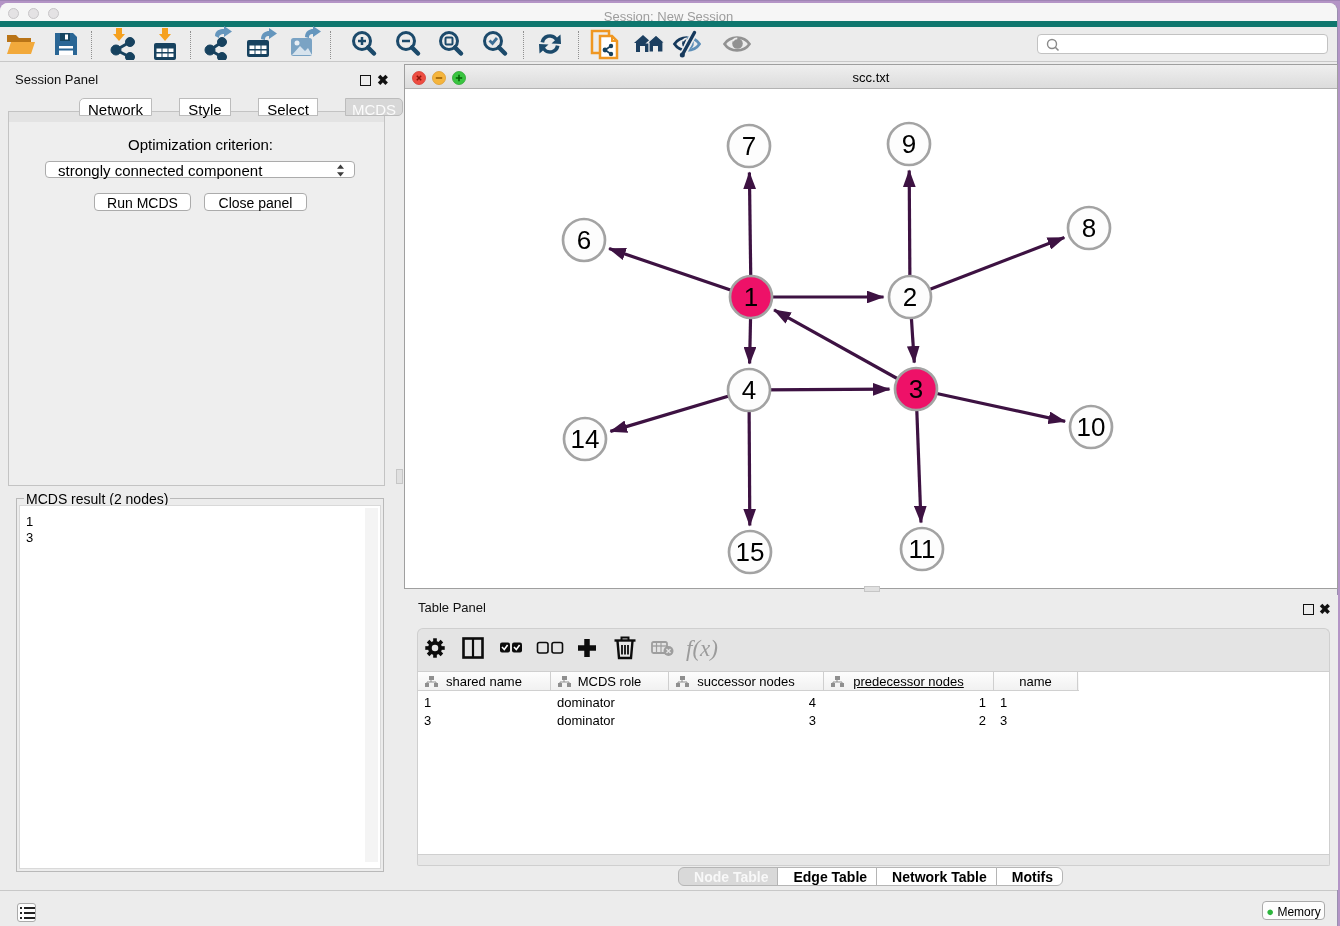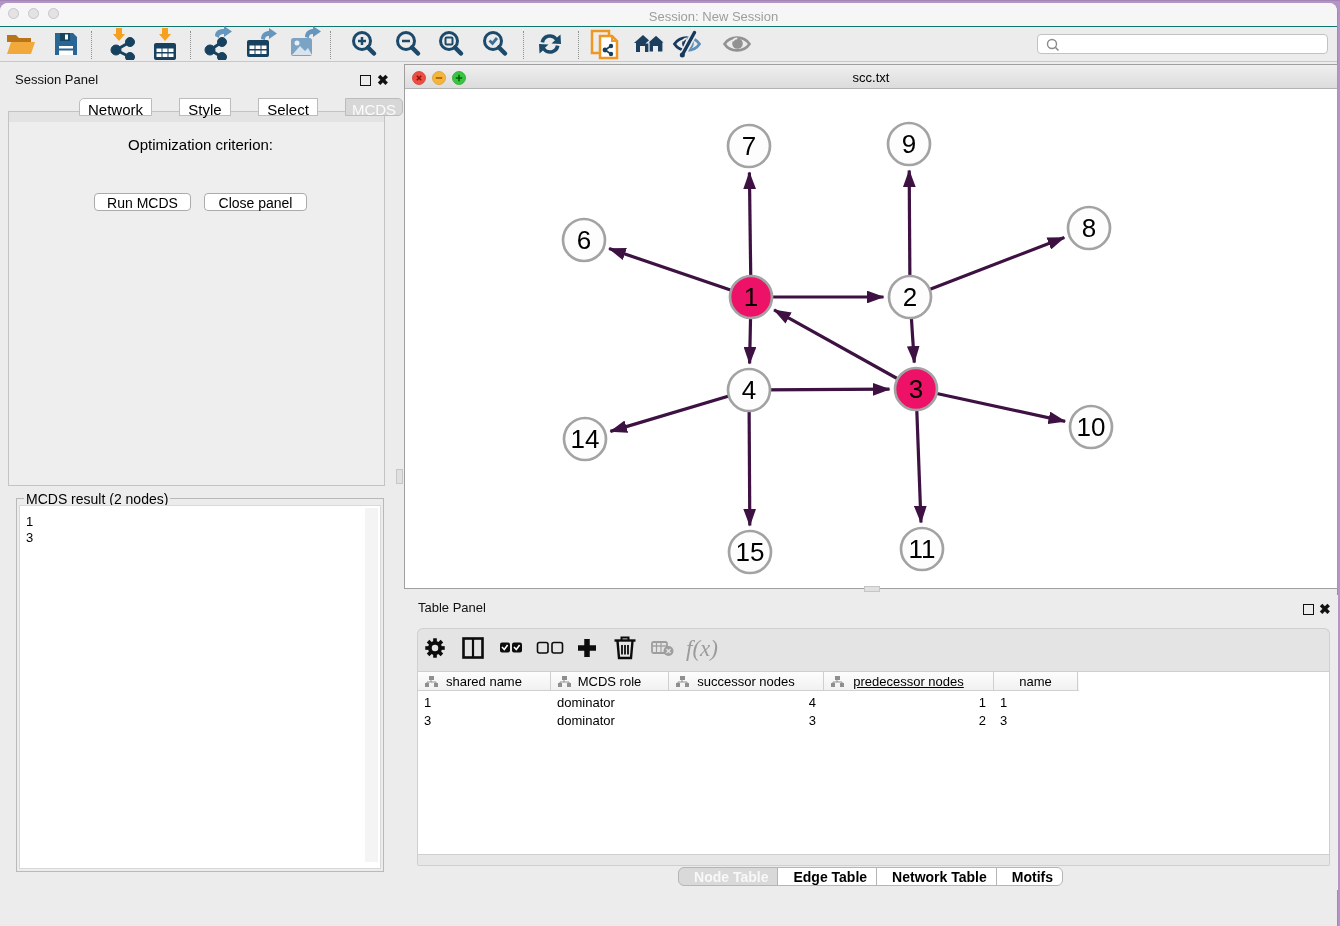--- a/index.html
+++ b/index.html
@@ -5,21 +5,21 @@
 * { margin:0; padding:0; box-sizing:border-box; }
 html,body { width:1340px; height:926px; overflow:hidden; }
 body { background:#b494c6; font-family:"Liberation Sans", sans-serif; }
 #win {
   position:absolute; left:0; top:3px; width:1338px; height:923px;
   background:#ececec; border-radius:8px 8px 0 0;
   border-right:1px solid #9a8fae;
 }
 
 #titlebar { position:absolute; left:0; top:0; width:100%; height:24px;
-  background:#f6f6f6; border-radius:8px 8px 0 0; border-bottom:1px solid #0f766e;padding-left:45px; }
+  background:#f6f6f6; border-radius:8px 8px 0 0; border-bottom:6px solid #0f766e; }
 .tl { position:absolute; top:5px; width:11px; height:11px; border-radius:50%;
   background:#e4e2e4; border:1px solid #c8c6c8; }
 #titletext { position:absolute; top:6px; width:100%; text-align:center;
   font-size:13px; color:#9d9d9d; }
 
 #toolbar { position:absolute; left:0; top:25px; width:100%; height:34px;
   background:#ececec; border-bottom:1px solid #c8c8c8; }
 .sep { position:absolute; top:3px; height:28px; width:0;
   border-left:1px dotted #8f8f8f; }
 #searchbox { position:absolute; left:1037px; top:6px; width:291px; height:20px;
@@ -262,20 +262,26 @@
     <div class="close-ic" style="left:377px">✖</div>
     <div class="tabrow" style="left:79px; top:36px;gap:28px;">
       <div class="tab" style="width:73px; border-radius:5px 0 0 0;">Network</div>
       <div class="tab" style="width:52px; margin-left:-1px;">Style</div>
       <div class="tab" style="width:60px; margin-left:-1px;">Select</div>
       <div class="tab sel" style="width:58px; margin-left:-1px; border-radius:0 5px 5px 0;">MCDS</div>
     </div>
     <div id="mcds-box">
       <div class="strip"></div>
       <div id="opt-label">Optimization criterion:</div>
+      <div id="opt-select">strongly connected component
+        <svg width="9" height="13" viewBox="0 0 9 13" style="position:absolute; right:9px; top:2px;">
+          <path d="M4.5,0.5 L8,4.7 L1,4.7 Z" fill="#3c3c3c"></path>
+            <path d="M4.5,12.5 L8,8.3 L1,8.3 Z" fill="#3c3c3c"></path>
+        </svg>
+      </div>
       <div class="btn" style="left:85px; width:97px;">Run MCDS</div>
       <div class="btn" style="left:195px; width:103px;">Close panel</div>
     </div>
     <div id="fieldset">
       <div id="fieldset-legend">MCDS result (2 nodes)</div>
       <div id="fs-white">1<br>3
         <div id="fs-scroll"></div>
       </div>
     </div>
   </div>
@@ -457,13 +463,28 @@
       </div>
     </div>
     <div style="position:absolute; left:13px; top:260px; width:913px; height:11px; background:#e7e7e7; border:1px solid #cfcfcf; border-top:none; border-radius:0 0 2px 2px;"></div>
     <div id="btabs">
       <div class="btab sel" style="border-radius:6px 0 0 6px;">Node Table</div><div class="btab">Edge Table</div><div class="btab">Network Table</div><div class="btab" style="border-radius:0 6px 6px 0;">Motifs</div>
     </div>
   </div>
 
   <div style="position:absolute; left:396px; top:466px; width:7px; height:15px; background:#e0e0e0; border:1px solid #c6c6c6;"></div>
   <div style="position:absolute; left:864px; top:583px; width:16px; height:6px; background:#e0e0e0; border:1px solid #c6c6c6;"></div>
+  <div id="statusbar">
+    <div id="listbtn">
+      <svg width="15" height="12" viewBox="0 0 15 12" style="position:absolute;left:2px;top:3px">
+        <g fill="#222">
+            <rect x="0" y="0" width="2" height="2"></rect>
+            <rect x="0" y="5" width="2" height="2"></rect>
+            <rect x="0" y="10" width="2" height="2"></rect>
+        <rect x="4" y="0" width="11" height="2"></rect>
+            <rect x="4" y="5" width="11" height="2"></rect>
+            <rect x="4" y="10" width="11" height="2"></rect>
+          </g>
+      </svg>
+    </div>
+    <div id="memorybtn"><span style="color:#2cb53c; font-size:13px;">●</span> Memory</div>
+  </div>
 </div>
 
 </body></html>

